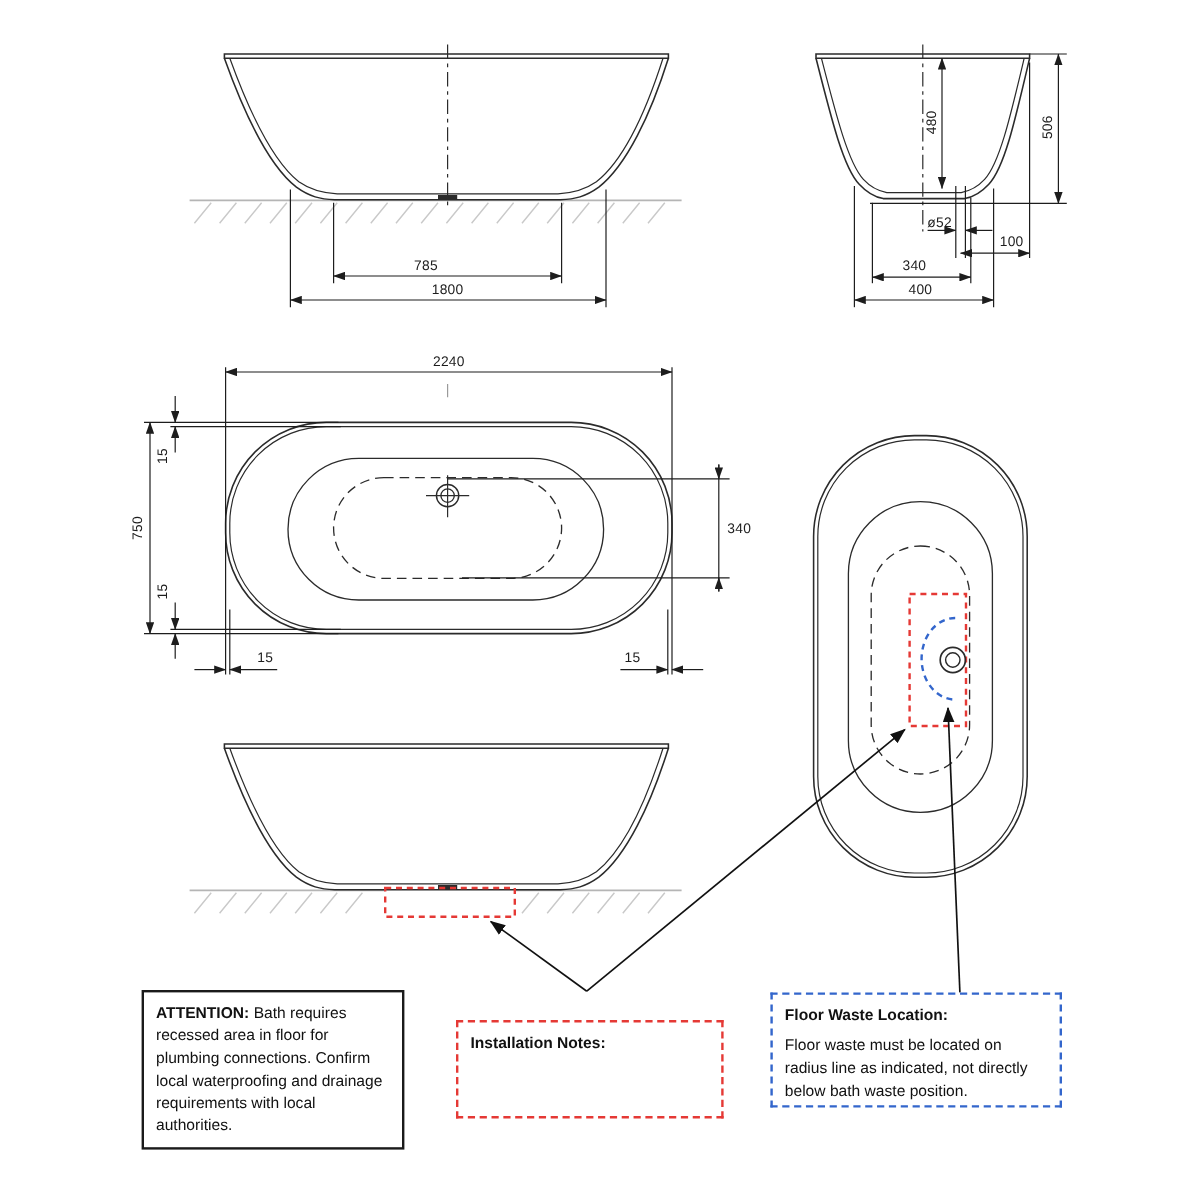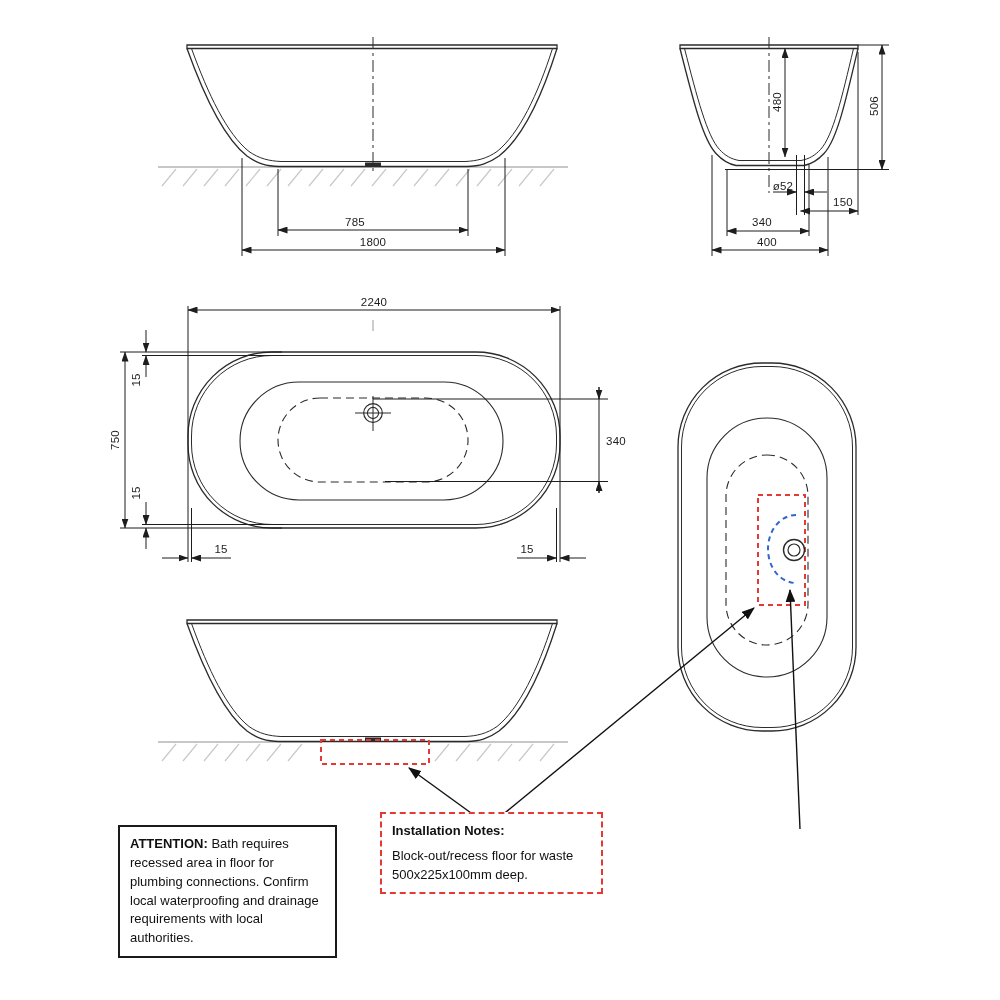--- a/index.html
+++ b/index.html
@@ -7,21 +7,21 @@
           font-family:"Liberation Sans",sans-serif;}
   svg{position:absolute;left:0;top:0;}
   .dim{position:absolute;font-size:11.5px;color:#1d1d1d;white-space:nowrap;
        transform:translate(-50%,-50%);letter-spacing:0.2px;}
   .dim.rot{transform:translate(-50%,-50%) rotate(-90deg);}
   .notebox{position:absolute;box-sizing:border-box;background:#fff;color:#111;
            font-size:13px;line-height:1.45;padding:8px 10px;}
   .notebox .bold{font-weight:bold;text-align:center;}
   .notebox .title{font-weight:bold;margin-bottom:6px;}
   .attention{left:118px;top:825px;width:219px;height:133px;border:2px solid #1a1a1a;}
-  .installation{left:380px;top:812px;width:223px;height:82px;border:2px dashed #e53935;}
+  .installation{left:380px;top:850px;width:223px;height:82px;border:2px dashed #e53935;}
   .floorwaste{left:642px;top:827px;width:243px;height:96px;border:2px dashed #3366cc;}
 </style>
 </head>
 <body>
 
 <div class="canvas">
 
 <svg width="1000" height="1000" viewBox="0 0 1000 1000">
   <defs>
     <marker id="ar" viewBox="0 0 10 7" refX="9.5" refY="3.5" markerWidth="10" markerHeight="7" orient="auto-start-reverse" markerUnits="userSpaceOnUse">
@@ -145,36 +145,39 @@
     <line x1="800" y1="829" x2="790" y2="590" marker-end="url(#lar)"></line>
   </g>
 </svg>
 
   <span class="dim" style="left:355px;top:222px">785</span>
   <span class="dim" style="left:373px;top:242px">1800</span>
 
   <span class="dim rot" style="left:777px;top:102px">480</span>
   <span class="dim rot" style="left:874px;top:106px">506</span>
   <span class="dim" style="left:783px;top:186px">ø52</span>
-  <span class="dim" style="left:843px;top:202px">150</span>
+  <span class="dim" style="left:843px;top:202px">100</span>
   <span class="dim" style="left:762px;top:222px">340</span>
   <span class="dim" style="left:767px;top:242px">400</span>
 
   <span class="dim" style="left:374px;top:302px">2240</span>
   <span class="dim rot" style="left:115px;top:440px">750</span>
   <span class="dim" style="left:616px;top:441px">340</span>
   <span class="dim rot" style="left:136px;top:380px">15</span>
   <span class="dim rot" style="left:136px;top:493px">15</span>
   <span class="dim" style="left:221px;top:549px">15</span>
   <span class="dim" style="left:527px;top:549px">15</span>
 
   <div class="notebox attention">
     <span class="bold">ATTENTION:</span>
     <span>Bath requires recessed area in floor for plumbing connections. Confirm local waterproofing and drainage requirements with local authorities.</span>
   </div>
 
   <div class="notebox installation">
     <div class="title">Installation Notes:</div>
-    <div>Block-out/recess floor for waste 500x225x100mm deep.</div>
   </div>
 
+  <div class="notebox floorwaste">
+    <div class="title">Floor Waste Location:</div>
+    <div>Floor waste must be located on radius line as indicated, not directly below bath waste position.</div>
+  </div>
 
 </div>
 
 </body></html>

